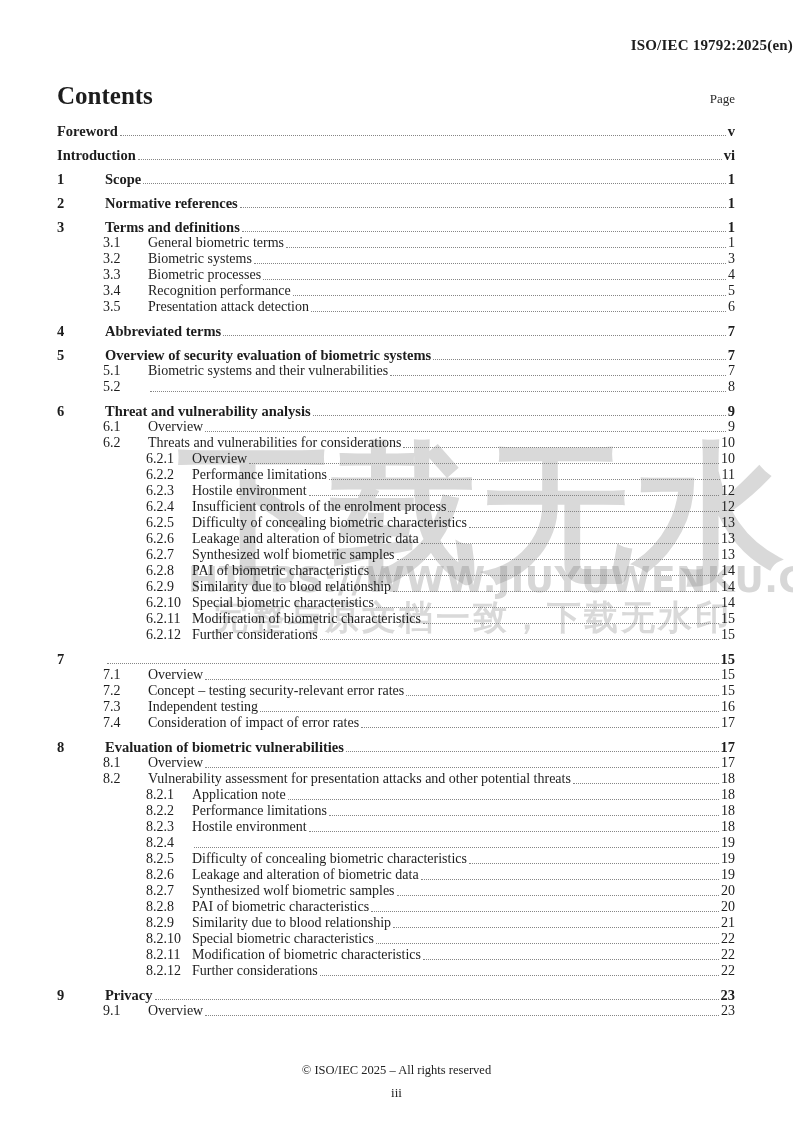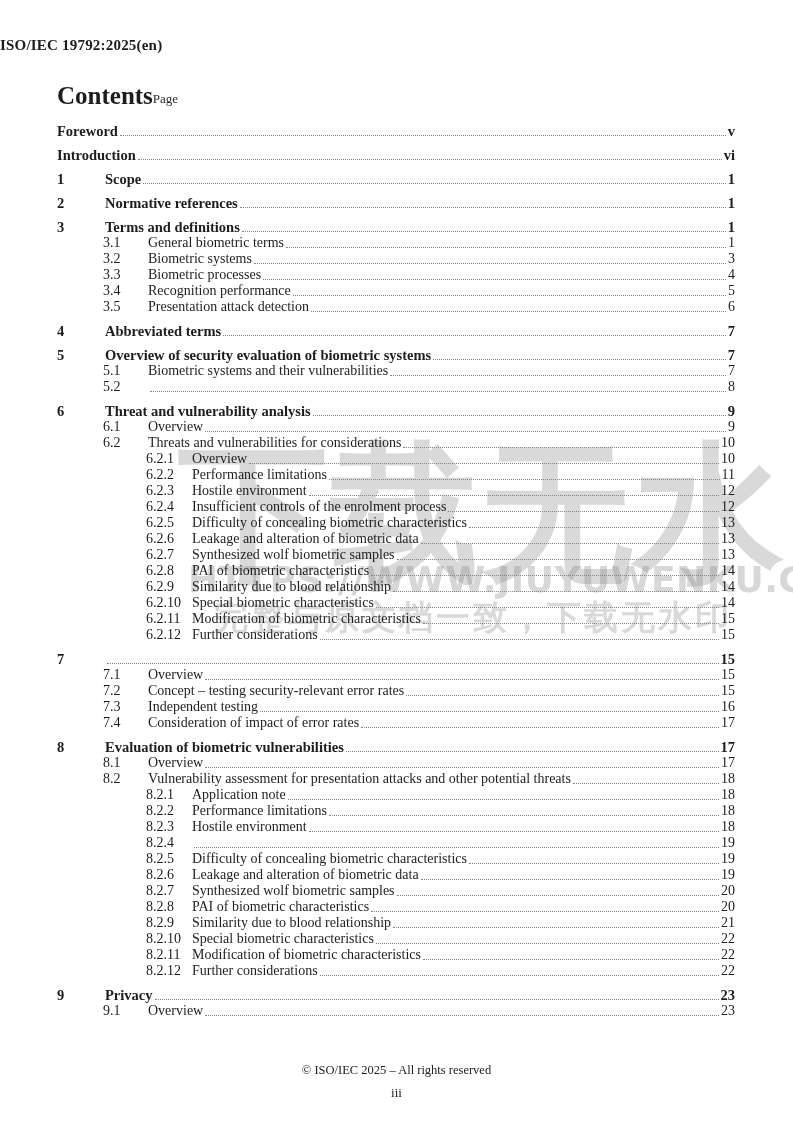--- a/index.html
+++ b/index.html
@@ -9,31 +9,31 @@
     height: 1122px;
     background: #ffffff;
     font-family: "Liberation Serif", serif;
     color: #1d1d1d;
     overflow: hidden;
     margin: 0 auto;
   }
   .doc-header {
     position: relative;
     z-index: 2;
-    text-align: left;
+    text-align: right;
     padding-top: 37px;
     font-size: 15px;
     font-weight: bold;
     letter-spacing: 0.2px;
   }
   .contents-bar {
     position: relative;
     z-index: 2;
     display: flex;
-    justify-content: flex-start;
+    justify-content: space-between;
     align-items: flex-end;
     margin: 28px 58px 13px 57px;
   }
   .contents-title { font-size: 25px; font-weight: bold; }
   .page-label { font-size: 13px; padding-bottom: 3px; color: #2a2a2a; }
   .toc {
     position: relative;
     z-index: 2;
     margin: 0 58px 0 57px;
   }

